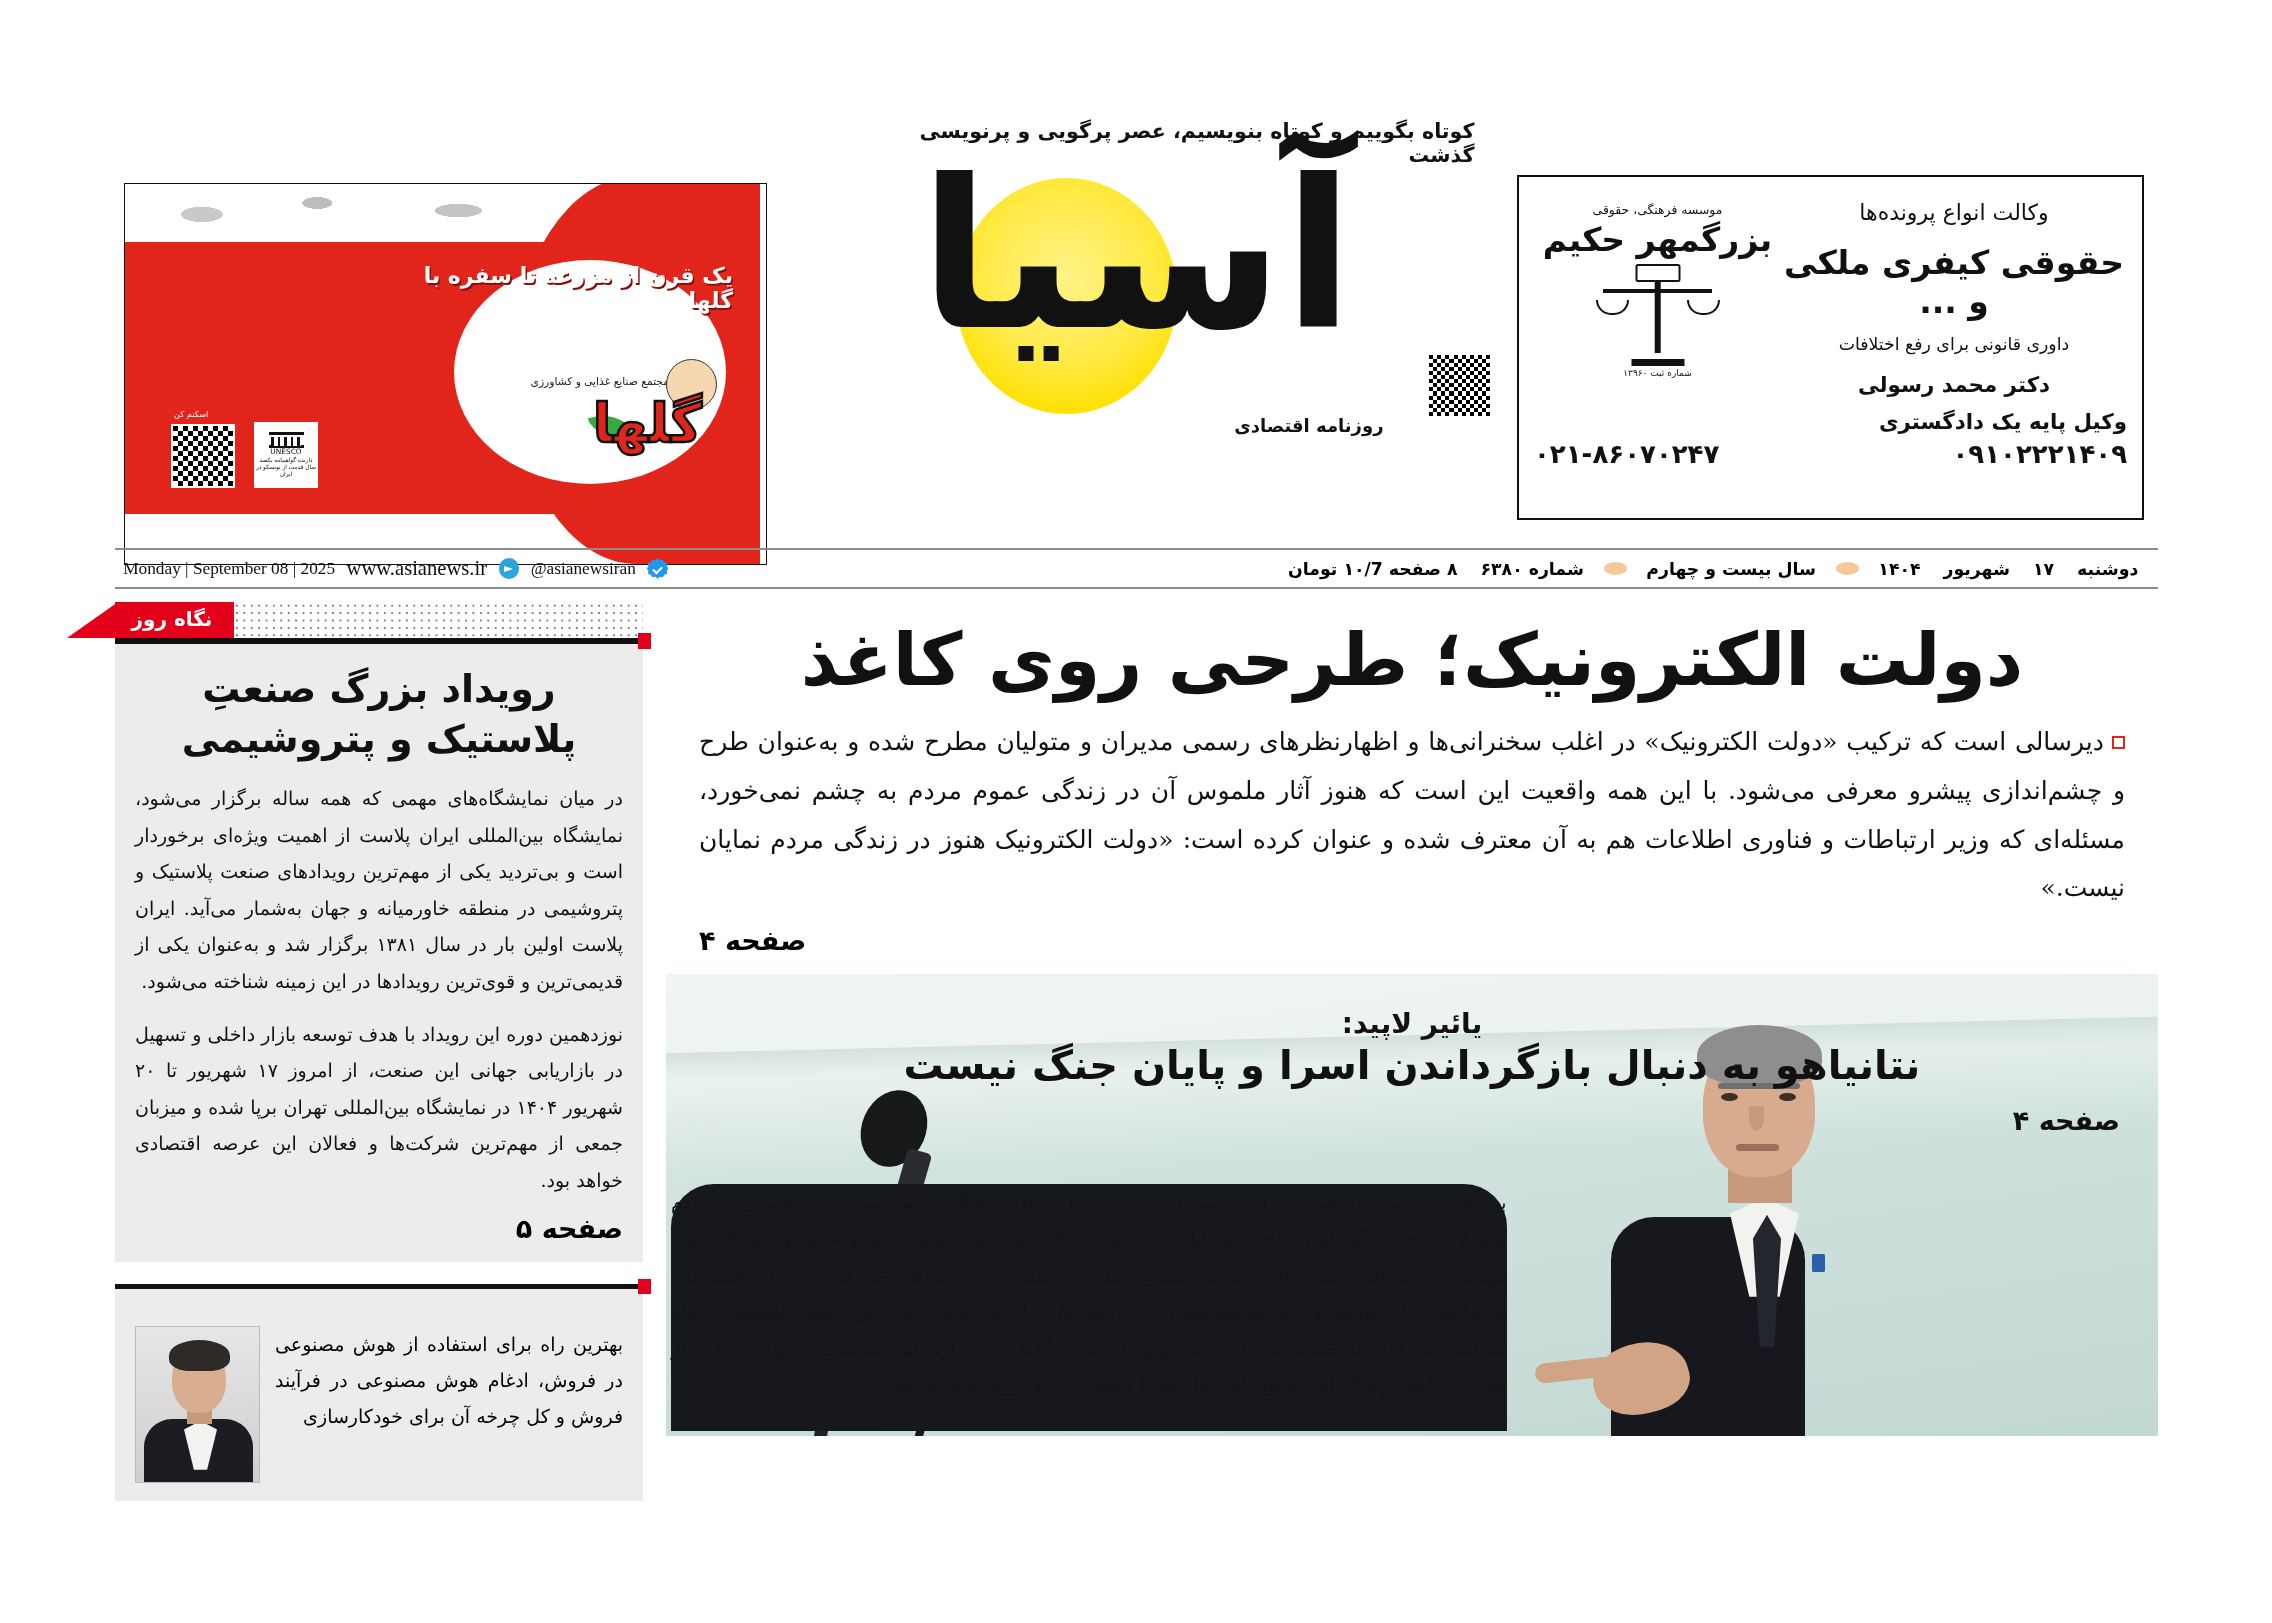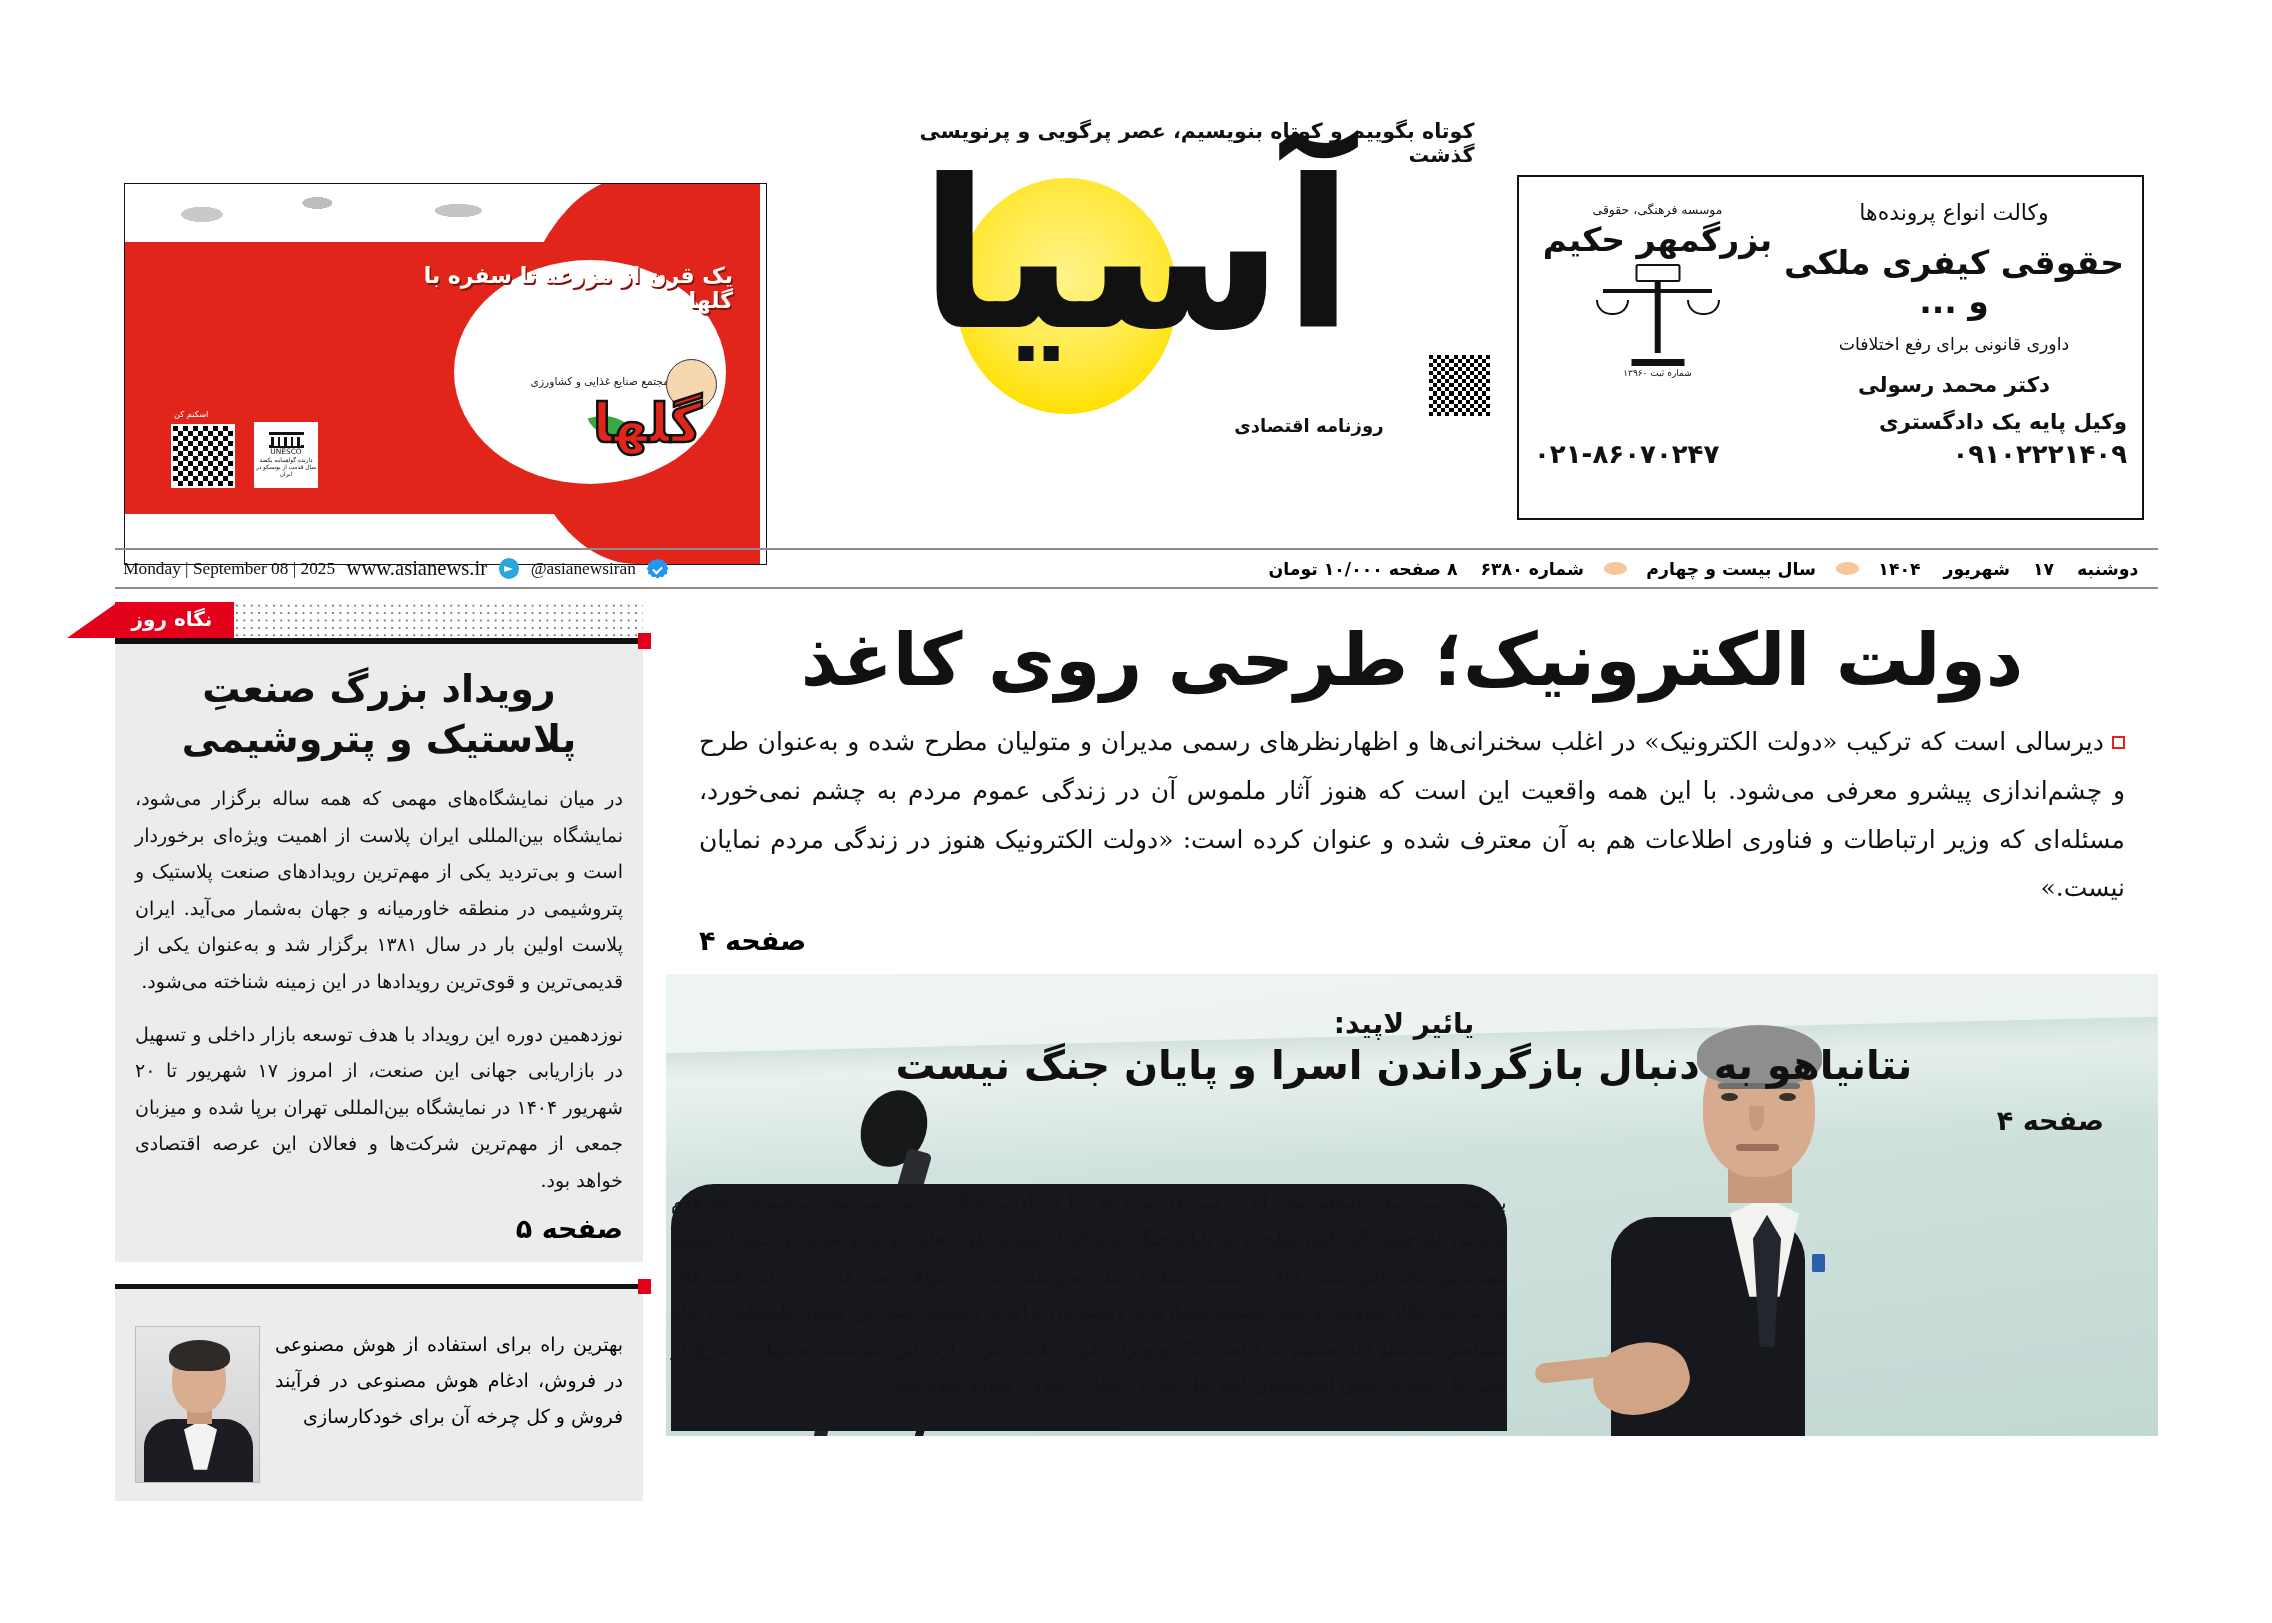--- a/index.html
+++ b/index.html
@@ -274,21 +274,21 @@
   .pb-mic-blue{position:absolute;left:37px;top:196px;width:25px;height:28px;background:#31a8dd;transform:rotate(16deg);}
   .pb-mic-yellow{position:absolute;left:32px;top:176px;width:25px;height:21.4px;background:#f2c32a;transform:rotate(16deg);}
   .pb-mic-pole{position:absolute;left:59px;top:221px;width:8.2px;height:140px;background:#14161a;transform:rotate(16deg);}
   .pb-mic2{
     position:absolute; left:153px; bottom:-5px; width:33px; height:247px;
   }
   .pb-mic2-head{position:absolute;left:-5px;top:0;width:48px;height:58px;background:#1b1d20;border-radius:50%;transform:rotate(14deg);}
   .pb-mic2-stem{position:absolute;left:11.5px;top:43px;width:13px;height:206px;background:#202227;transform:rotate(10deg);}
 
   .pb-text{
-    position:absolute; right:0; left:0; top:0; padding:33px 54px 0 38px; direction:rtl;
+    position:absolute; right:0; left:0; top:0; padding:33px 38px 0 38px; direction:rtl;
   }
   .pb-kicker{ text-align:center; font-size:28px; font-weight:bold; color:#111; }
   .pb-title{ text-align:center; font-size:40px; font-weight:bold; color:#111; margin-top:0; line-height:1.25; letter-spacing:-0.8px;}
   .pb-body{
     width:56%; margin-top:25px; font-size:19px; line-height:1.92; text-align:justify; color:#151515;
     font-family:"DejaVu Serif","Liberation Serif",serif;
   }
   .pb-page{ margin-top:15px; font-size:27px; font-weight:bold; color:#111; text-align:right; width:56%;}
 
   
@@ -414,21 +414,21 @@
   <div class="infobar">
     <div class="ib-fa">
       <span>دوشنبه</span>
       <span>۱۷</span>
       <span>شهریور</span>
       <span>۱۴۰۴</span>
       <span class="ib-dot"></span>
       <span>سال بیست و چهارم</span>
       <span class="ib-dot"></span>
       <span>شماره ۶۳۸۰</span>
-      <span>۸ صفحه ۱۰/۰۰۰ تومان</span>
+      <span>۸ صفحه ۱۰/7 تومان</span>
     </div>
     <div class="ib-spacer"></div>
     <div class="ib-en">
       <span>Monday | September 08 | 2025</span>
       <span class="site">www.asianews.ir</span>
       <span class="tg"></span>
       <span>@asianewsiran</span>
       <span class="vf"></span>
     </div>
   </div>

